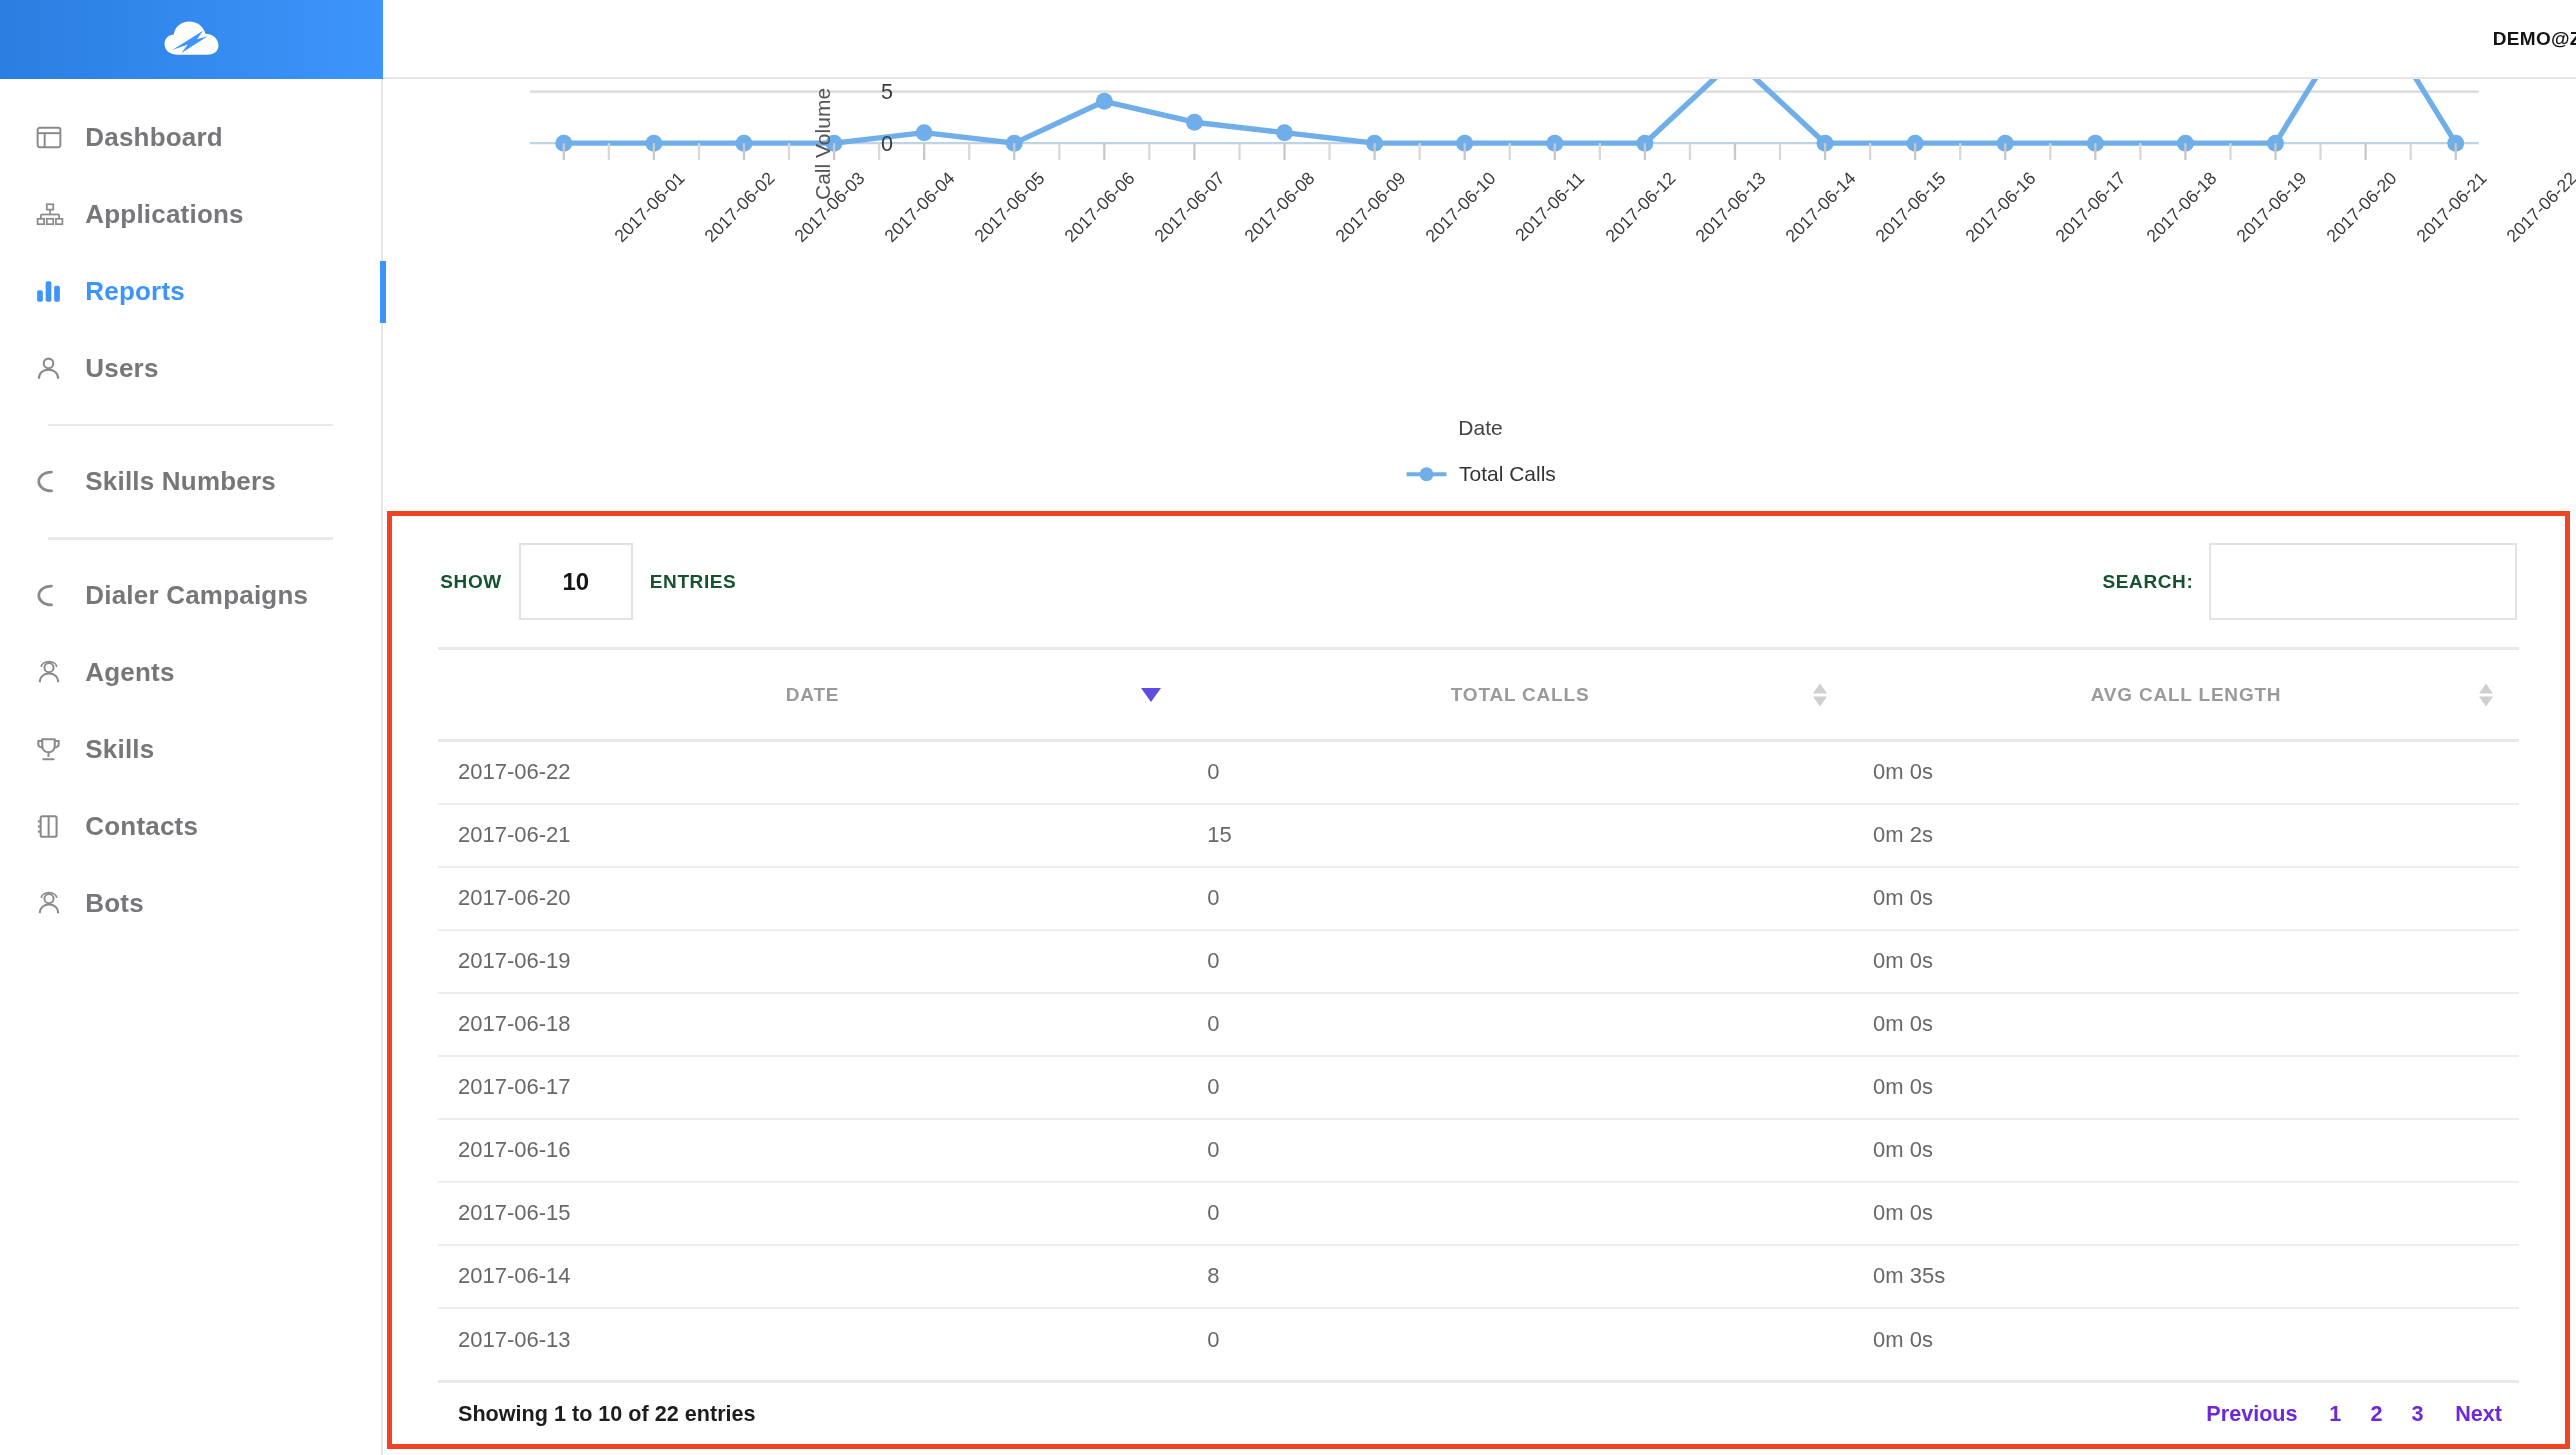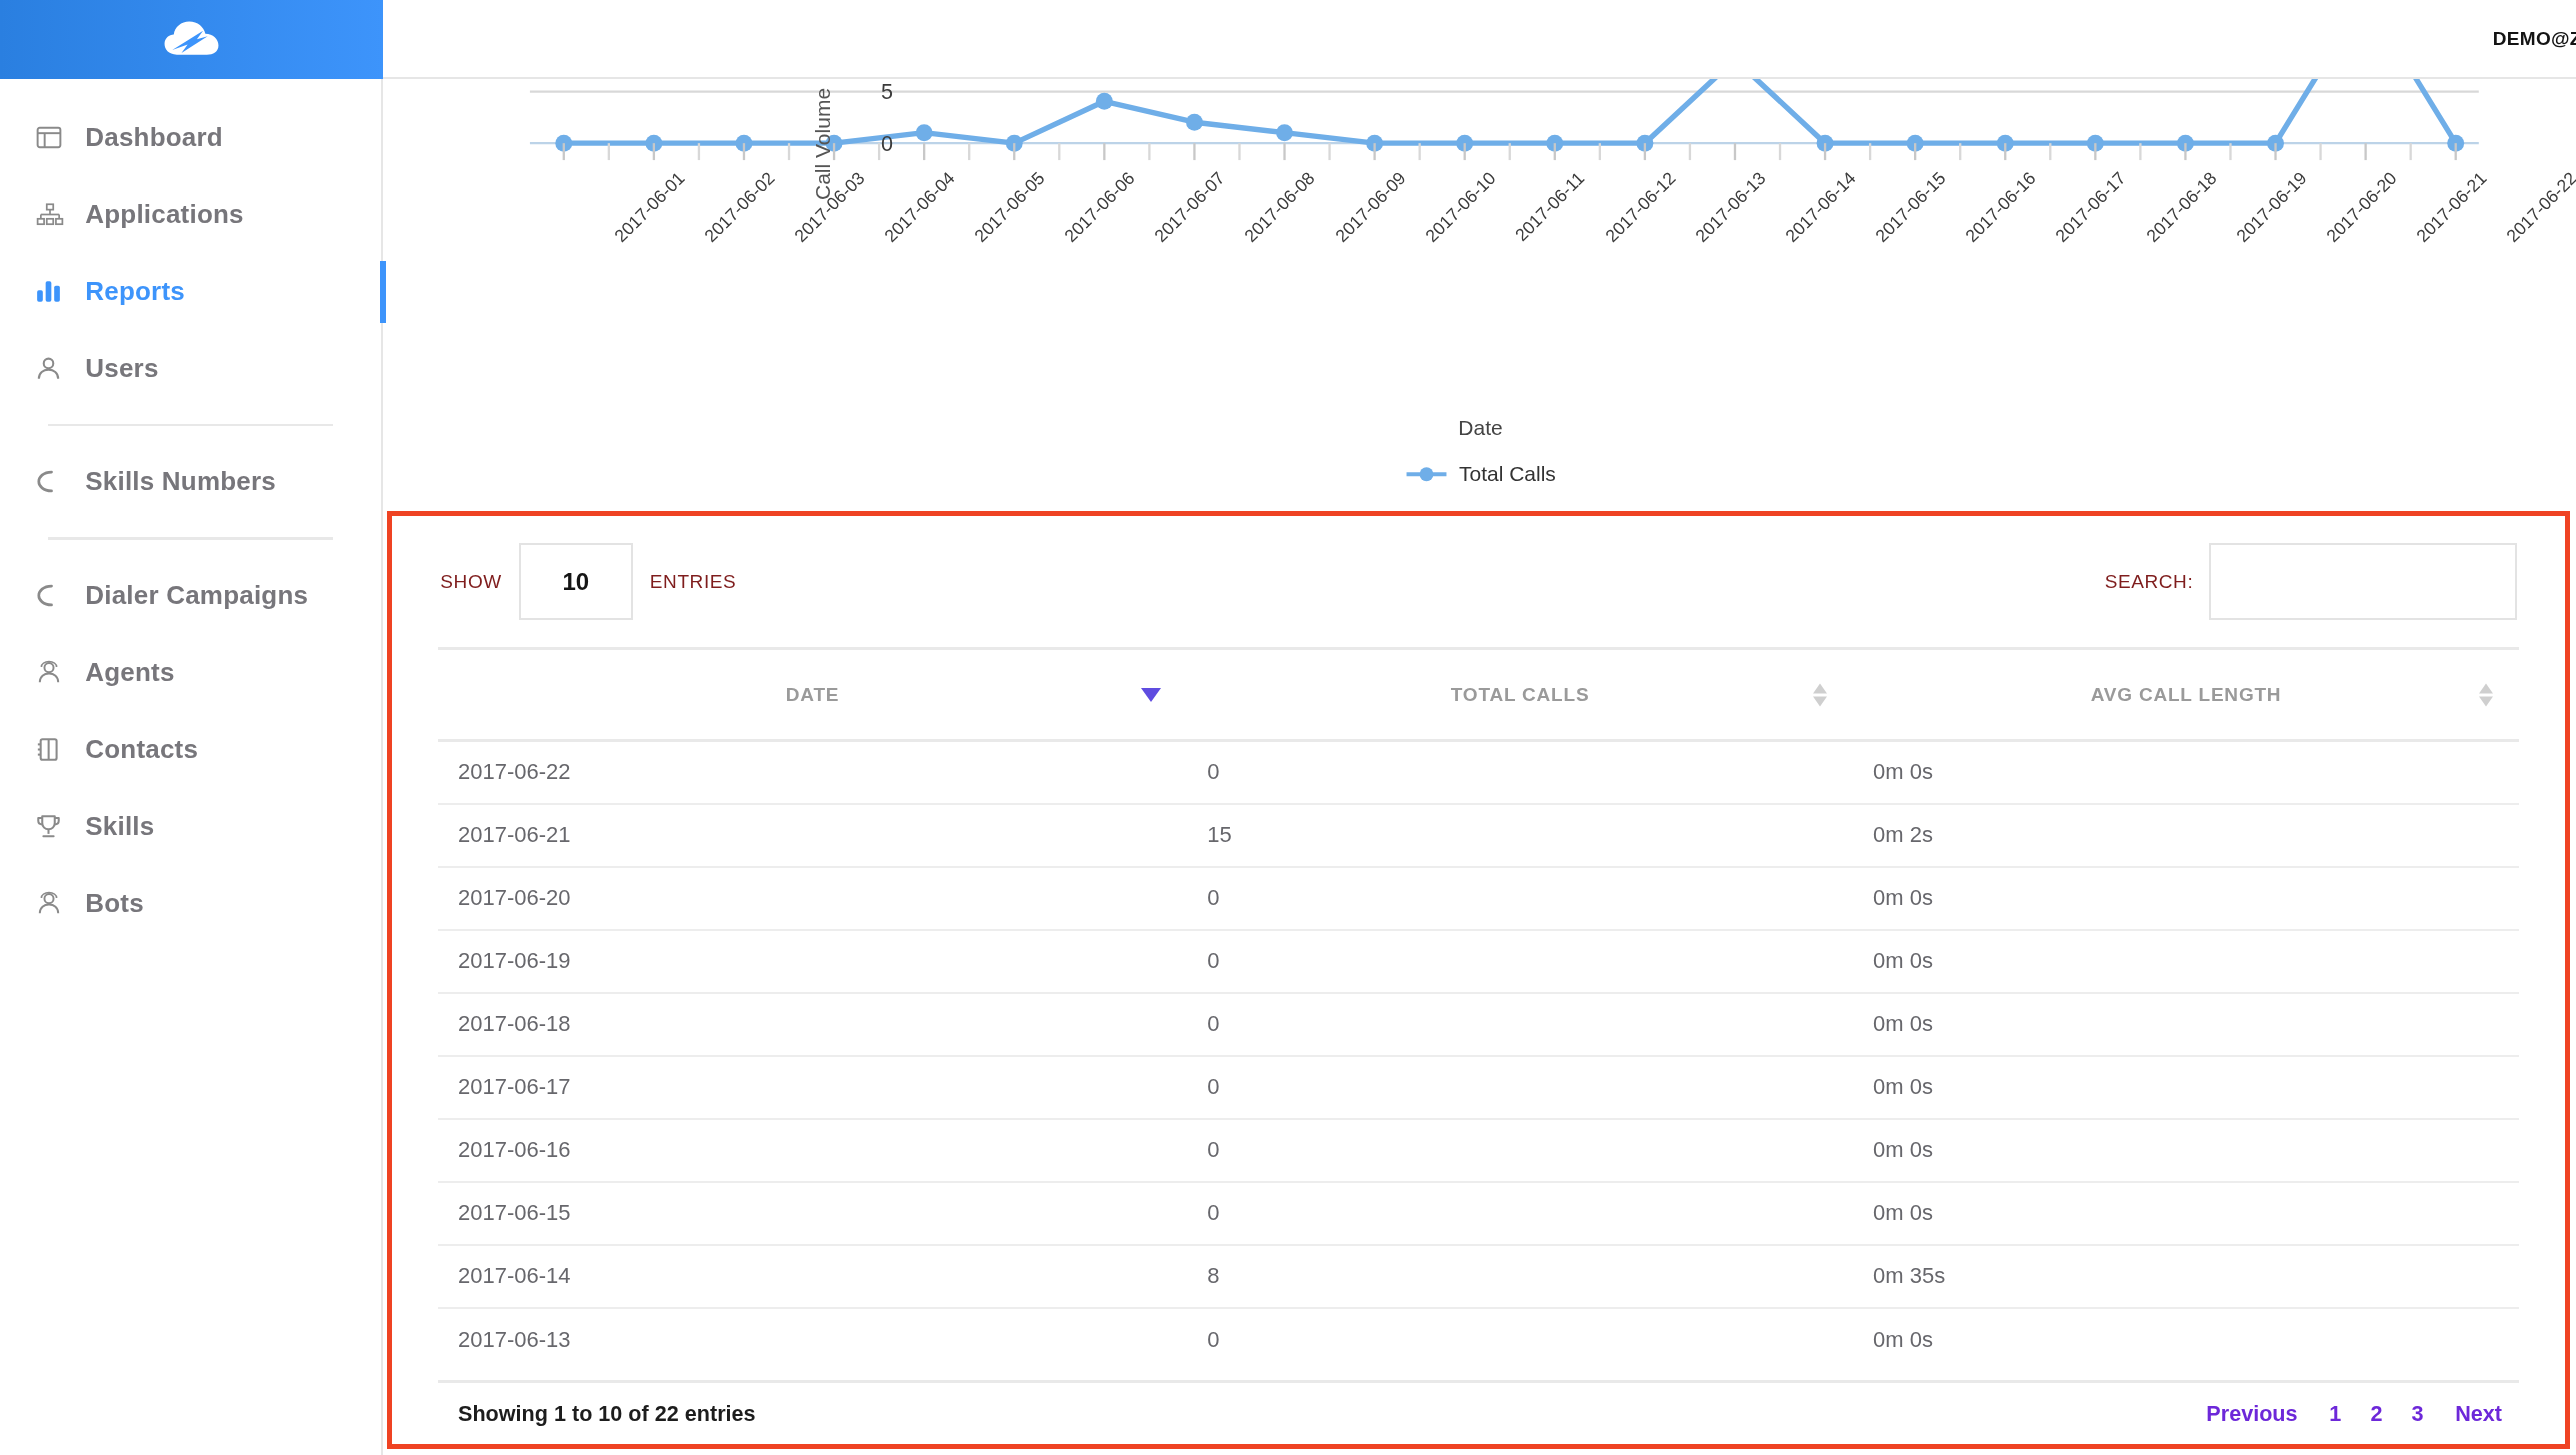--- a/index.html
+++ b/index.html
@@ -127,21 +127,21 @@
   }
   #table-inner { position: relative; width: 100%; height: 100%; padding: 0 46px; }
 
   #table-controls {
     display: flex; align-items: center; justify-content: space-between;
     height: 131px;
     padding: 0 2.3px;
   }
   .ctl-left { display: flex; align-items: center; gap: 17px; }
   .ctl-lbl {
-    font-size: 19px; color: #7f1d1d; font-weight: 400; letter-spacing: 0.6px;
+    font-size: 19px; color: #14532d; font-weight: 700; letter-spacing: 0.6px;
   }
   #entries-select {
     width: 114px; height: 77px;
     border: 2.3px solid #e3e3e3;
     background: #fff;
     display: flex; align-items: center; justify-content: center;
     font-size: 24px; color: #151515; font-weight: 700;
     cursor: pointer;
   }
   .ctl-right { display: flex; align-items: center; gap: 15.4px; }
@@ -291,41 +291,41 @@
           <svg width="26" height="25" viewBox="0 0 24 22" fill="none" stroke="currentColor" stroke-width="1.8">
               <circle cx="12" cy="6.5" r="4.2"></circle>
               <path d="M3.5 20 C3.5 14.8 7.4 12 12 12 C16.6 12 20.5 14.8 20.5 20"></path>
               <path d="M5 6 C5 3 8 1 12 1 C16 1 19 3 19 6" stroke-width="1.5"></path>
             </svg>
         </span>
         <span class="nav-lbl">Agents</span>
       </div>
       <div class="nav-item">
         <span class="nav-ico">
+          <svg width="25" height="25" viewBox="0 0 22 22" fill="none" stroke="currentColor" stroke-width="1.8" stroke-linejoin="round">
+              <path d="M5.5 2 L16.5 2 L16.5 8 C16.5 11.3 14 13.5 11 13.5 C8 13.5 5.5 11.3 5.5 8 Z"></path>
+              <path d="M5.5 3.5 L2 3.5 L2 6 C2 8 3.6 9.2 5.6 9.2"></path>
+              <path d="M16.5 3.5 L20 3.5 L20 6 C20 8 18.4 9.2 16.4 9.2"></path>
+              <line x1="11" y1="13.5" x2="11" y2="17.5"></line>
+              <line x1="6.5" y1="19.5" x2="15.5" y2="19.5" stroke-linecap="round"></line>
+            </svg>
+        </span>
+        <span class="nav-lbl">Skills</span>
+      </div>
+      <div class="nav-item">
+        <span class="nav-ico">
           <svg width="23" height="25" viewBox="0 0 20 22" fill="none" stroke="currentColor" stroke-width="1.8">
               <rect x="4" y="2" width="14" height="18" rx="1.6"></rect>
               <line x1="11" y1="2" x2="11" y2="20"></line>
               <line x1="1.5" y1="6.5" x2="4" y2="6.5"></line>
               <line x1="1.5" y1="11" x2="4" y2="11"></line>
               <line x1="1.5" y1="15.5" x2="4" y2="15.5"></line>
             </svg>
         </span>
         <span class="nav-lbl">Contacts</span>
-      </div>
-      <div class="nav-item">
-        <span class="nav-ico">
-          <svg width="25" height="25" viewBox="0 0 22 22" fill="none" stroke="currentColor" stroke-width="1.8" stroke-linejoin="round">
-              <path d="M5.5 2 L16.5 2 L16.5 8 C16.5 11.3 14 13.5 11 13.5 C8 13.5 5.5 11.3 5.5 8 Z"></path>
-              <path d="M5.5 3.5 L2 3.5 L2 6 C2 8 3.6 9.2 5.6 9.2"></path>
-              <path d="M16.5 3.5 L20 3.5 L20 6 C20 8 18.4 9.2 16.4 9.2"></path>
-              <line x1="11" y1="13.5" x2="11" y2="17.5"></line>
-              <line x1="6.5" y1="19.5" x2="15.5" y2="19.5" stroke-linecap="round"></line>
-            </svg>
-        </span>
-        <span class="nav-lbl">Skills</span>
       </div>
       <div class="nav-item">
         <span class="nav-ico">
           <svg width="26" height="25" viewBox="0 0 24 22" fill="none" stroke="currentColor" stroke-width="1.8">
               <circle cx="12" cy="6.5" r="4.2"></circle>
               <path d="M3.5 20 C3.5 14.8 7.4 12 12 12 C16.6 12 20.5 14.8 20.5 20"></path>
               <path d="M5 6 C5 3 8 1 12 1 C16 1 19 3 19 6" stroke-width="1.5"></path>
             </svg>
         </span>
         <span class="nav-lbl">Bots</span>

